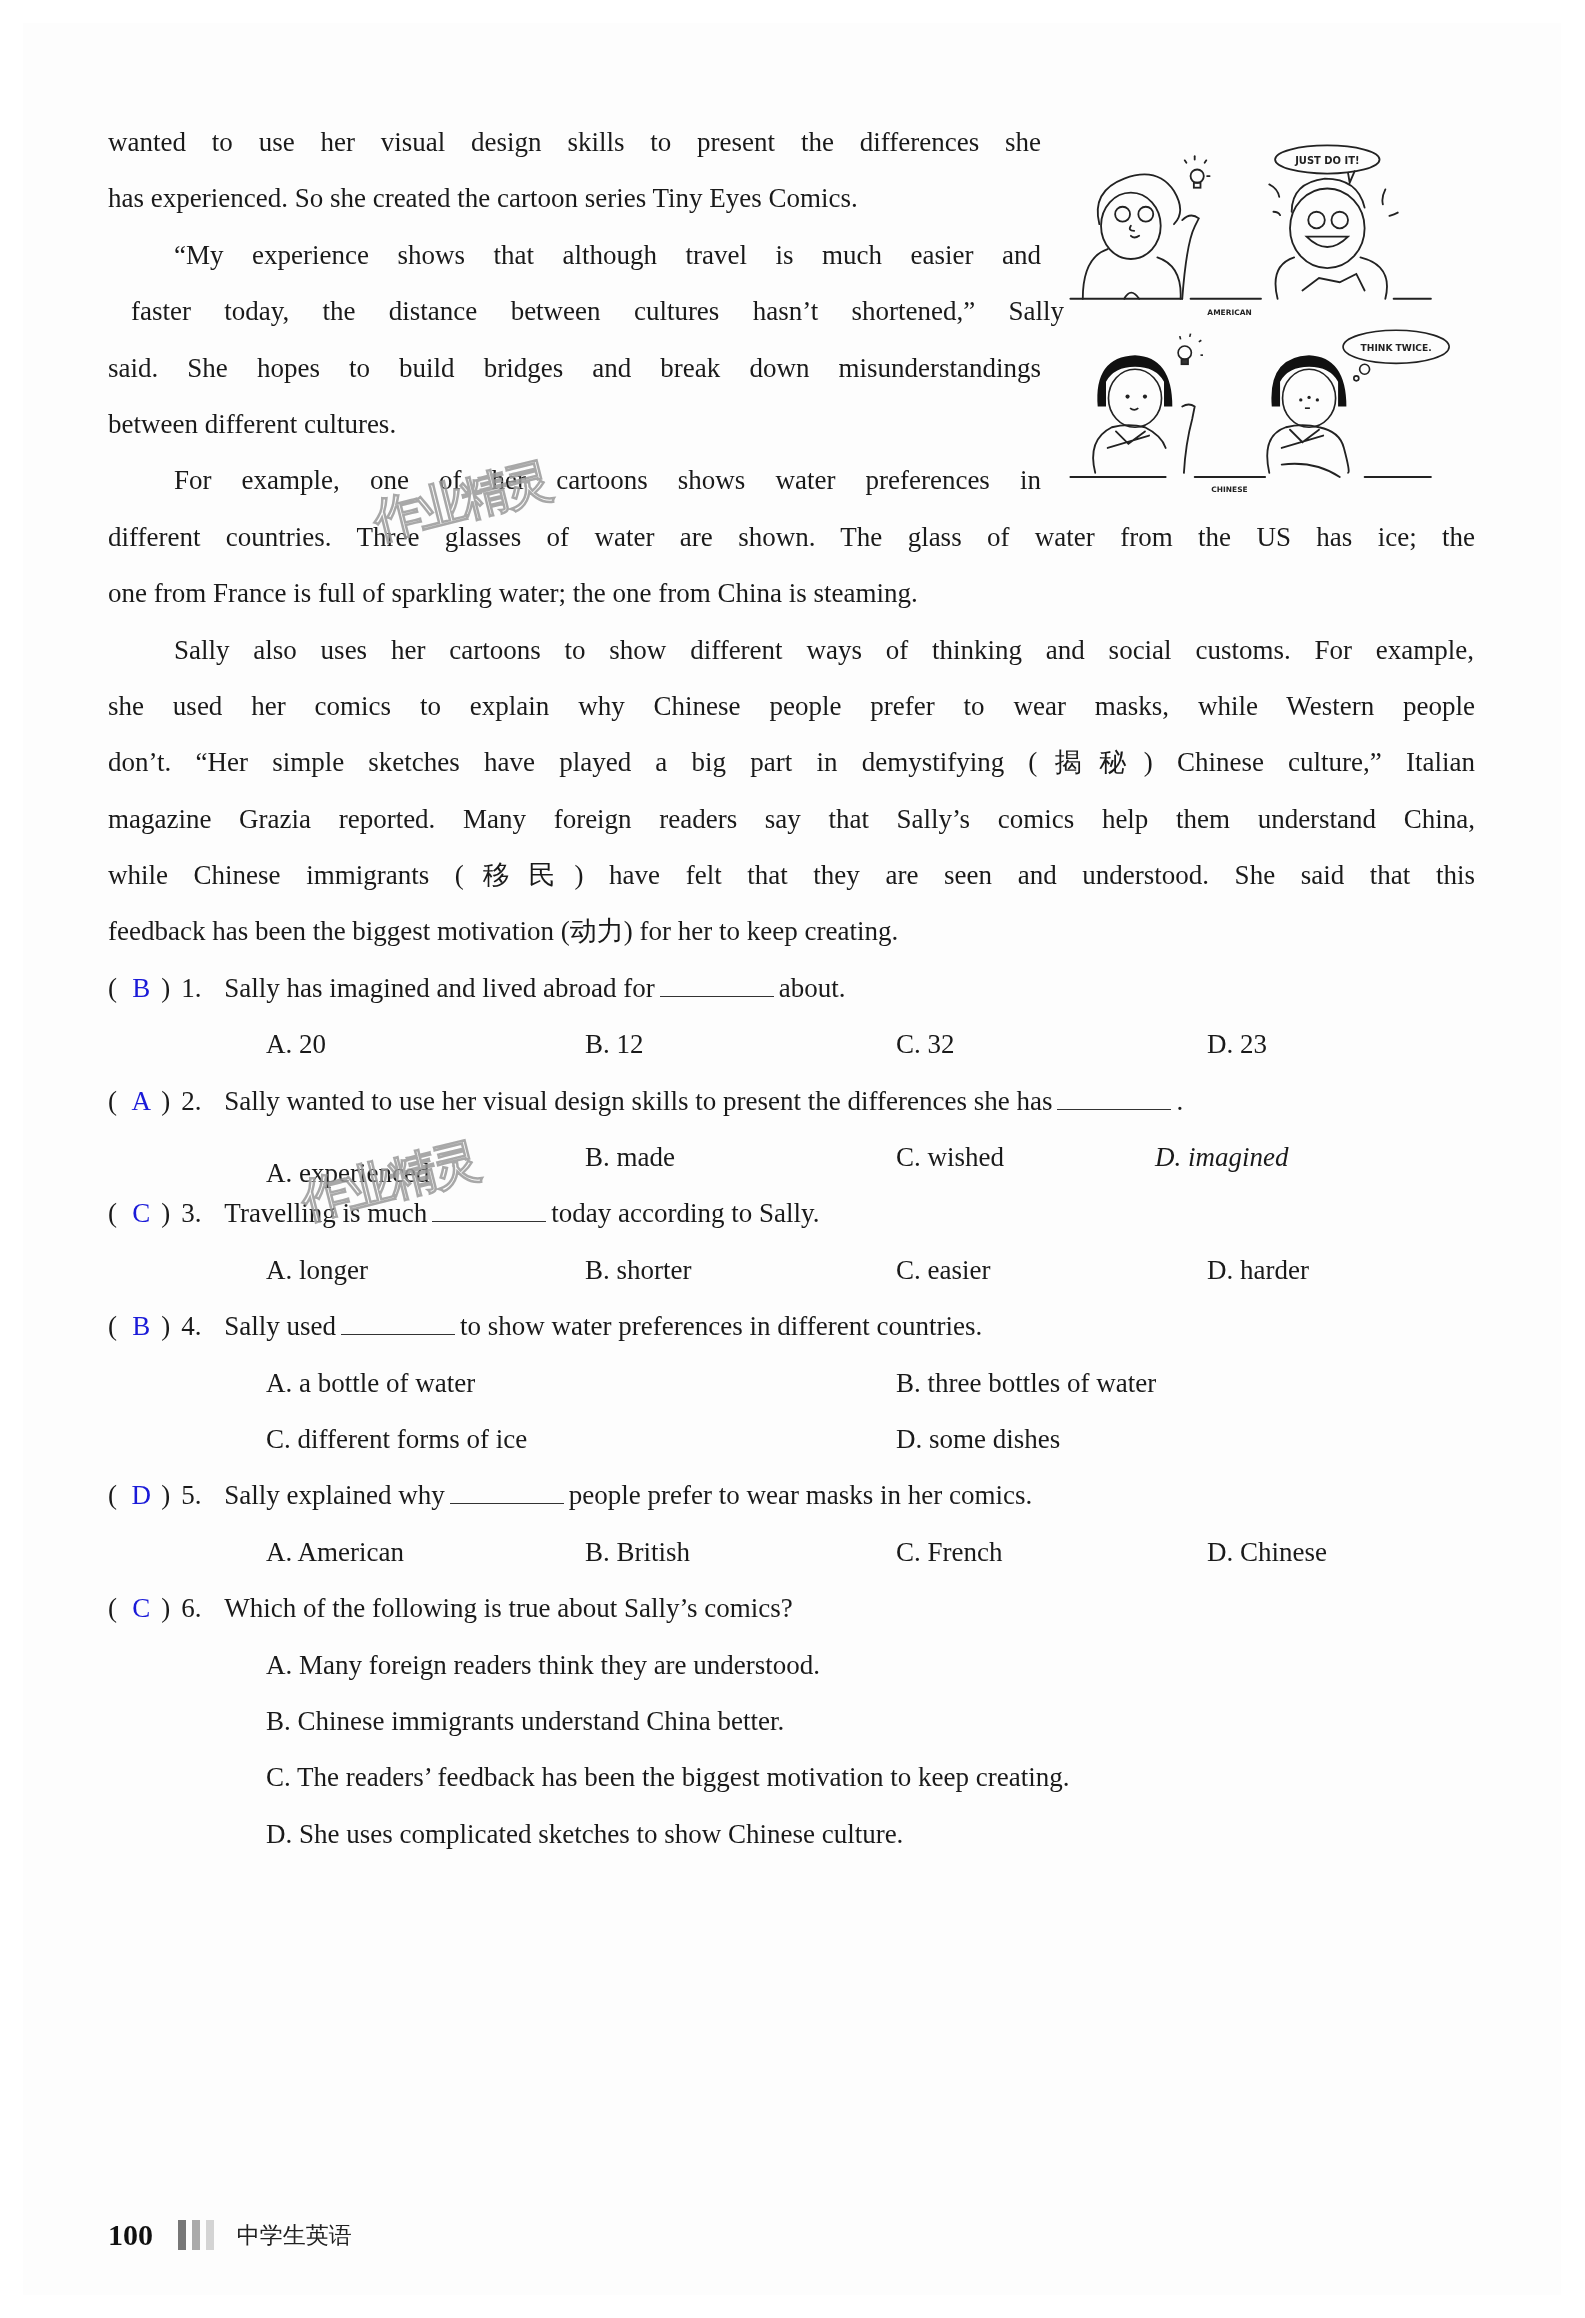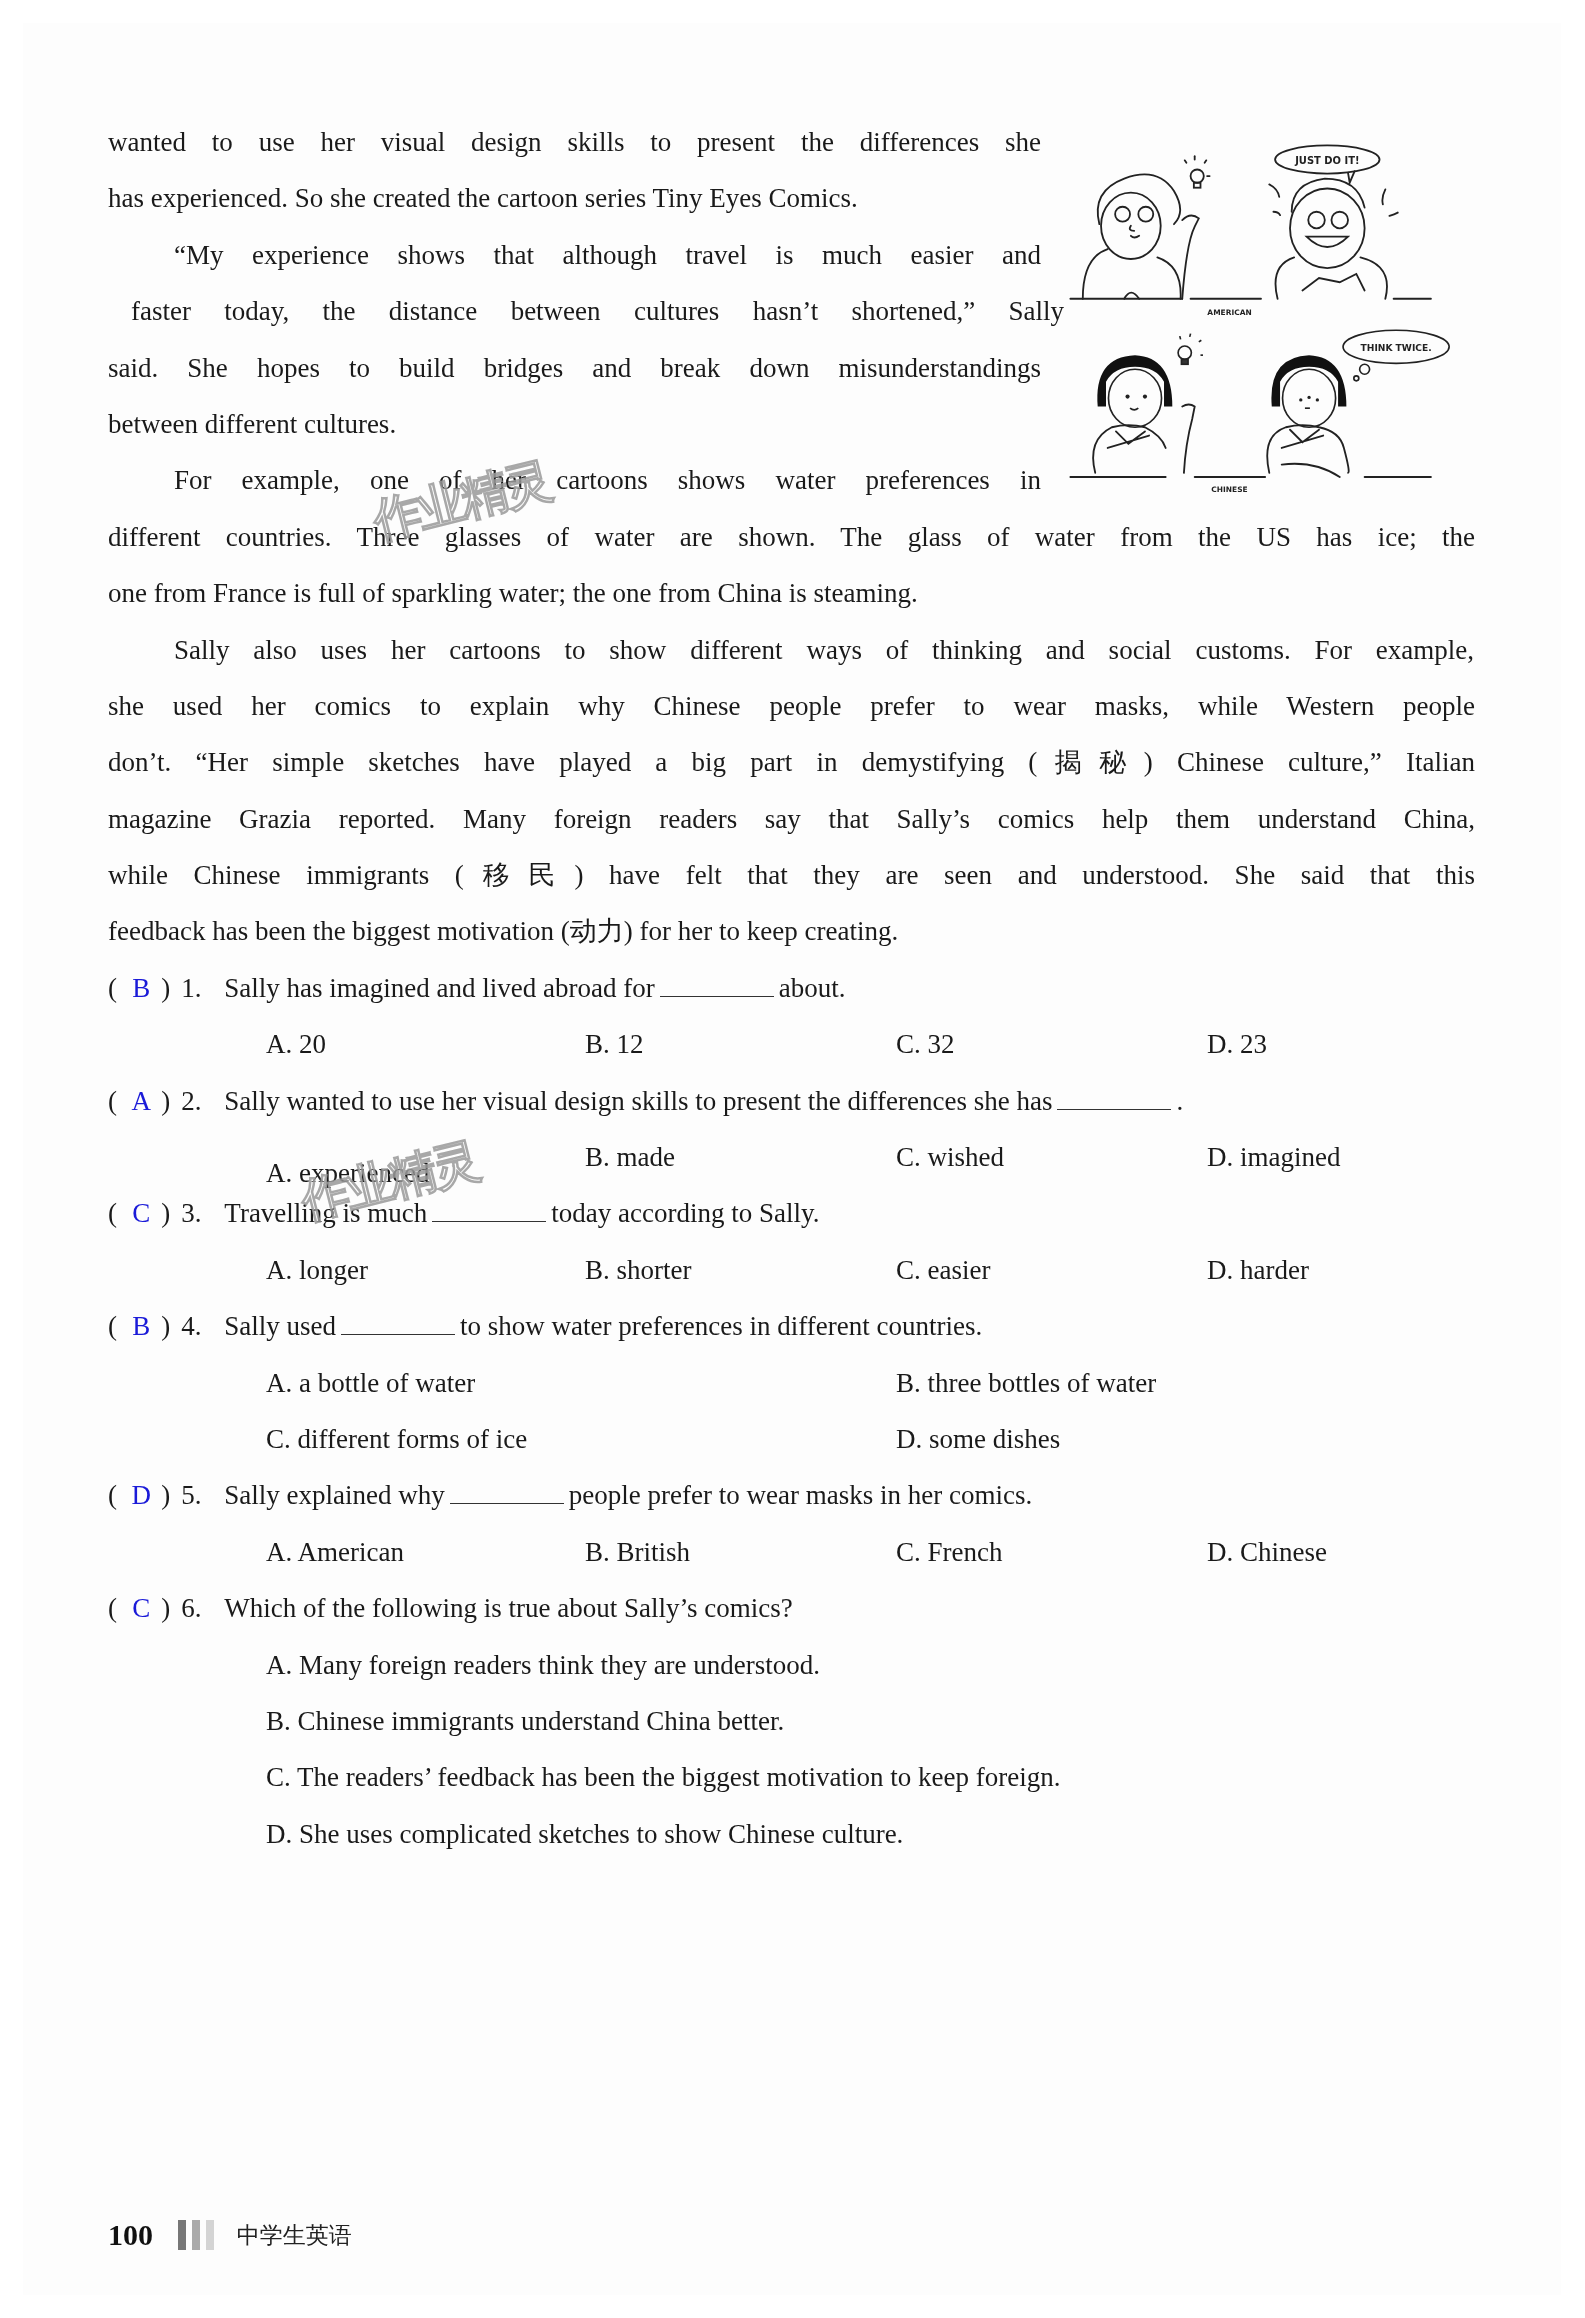--- a/index.html
+++ b/index.html
@@ -107,21 +107,21 @@
     <div class="opt" style="top:902px;left:788px;">C. 32</div>
     <div class="opt" style="top:902px;left:1099px;">D. 23</div>
 
     <div class="q" style="top:959px;">
       <span class="paren">(</span><span class="ans">A</span><span class="paren">)</span>
       <span class="qnum">2.</span><span>Sally wanted to use her visual design skills to present the differences she has</span><span class="blank"></span><span>.</span>
     </div>
     <div class="opt" style="top:1031px;left:158px;">A. experienced</div>
     <div class="opt" style="top:1015px;left:477px;">B. made</div>
     <div class="opt" style="top:1015px;left:788px;">C. wished</div>
-    <div class="opt" style="top:1015px;left:1099px;">D. imagined</div>
+    <div class="opt" style="top:1015px;left:1047px;font-style:italic;">D. imagined</div>
 
     <div class="q" style="top:1071px;">
       <span class="paren">(</span><span class="ans">C</span><span class="paren">)</span>
       <span class="qnum">3.</span><span>Travelling is much</span><span class="blank"></span><span>today according to Sally.</span>
     </div>
     <div class="opt" style="top:1128px;left:158px;">A. longer</div>
     <div class="opt" style="top:1128px;left:477px;">B. shorter</div>
     <div class="opt" style="top:1128px;left:788px;">C. easier</div>
     <div class="opt" style="top:1128px;left:1099px;">D. harder</div>
 
@@ -142,21 +142,21 @@
     <div class="opt" style="top:1410px;left:477px;">B. British</div>
     <div class="opt" style="top:1410px;left:788px;">C. French</div>
     <div class="opt" style="top:1410px;left:1099px;">D. Chinese</div>
 
     <div class="q" style="top:1466px;">
       <span class="paren">(</span><span class="ans">C</span><span class="paren">)</span>
       <span class="qnum">6.</span><span>Which of the following is true about Sally’s comics?</span>
     </div>
     <div class="opt" style="top:1523px;left:158px;">A. Many foreign readers think they are understood.</div>
     <div class="opt" style="top:1579px;left:158px;">B. Chinese immigrants understand China better.</div>
-    <div class="opt" style="top:1635px;left:158px;">C. The readers’ feedback has been the biggest motivation to keep foreign.</div>
+    <div class="opt" style="top:1635px;left:158px;">C. The readers’ feedback has been the biggest motivation to keep creating.</div>
     <div class="opt" style="top:1692px;left:158px;">D. She uses complicated sketches to show Chinese culture.</div>
   </div>
 </div>
 
 <div class="cartoon">
   <svg viewBox="0 0 470 450">
     <g fill="none" stroke="#222" stroke-width="2.2" stroke-linecap="round">
 
       <line x1="5" y1="200" x2="140" y2="200"></line>
       <line x1="150" y1="200" x2="235" y2="200"></line>

